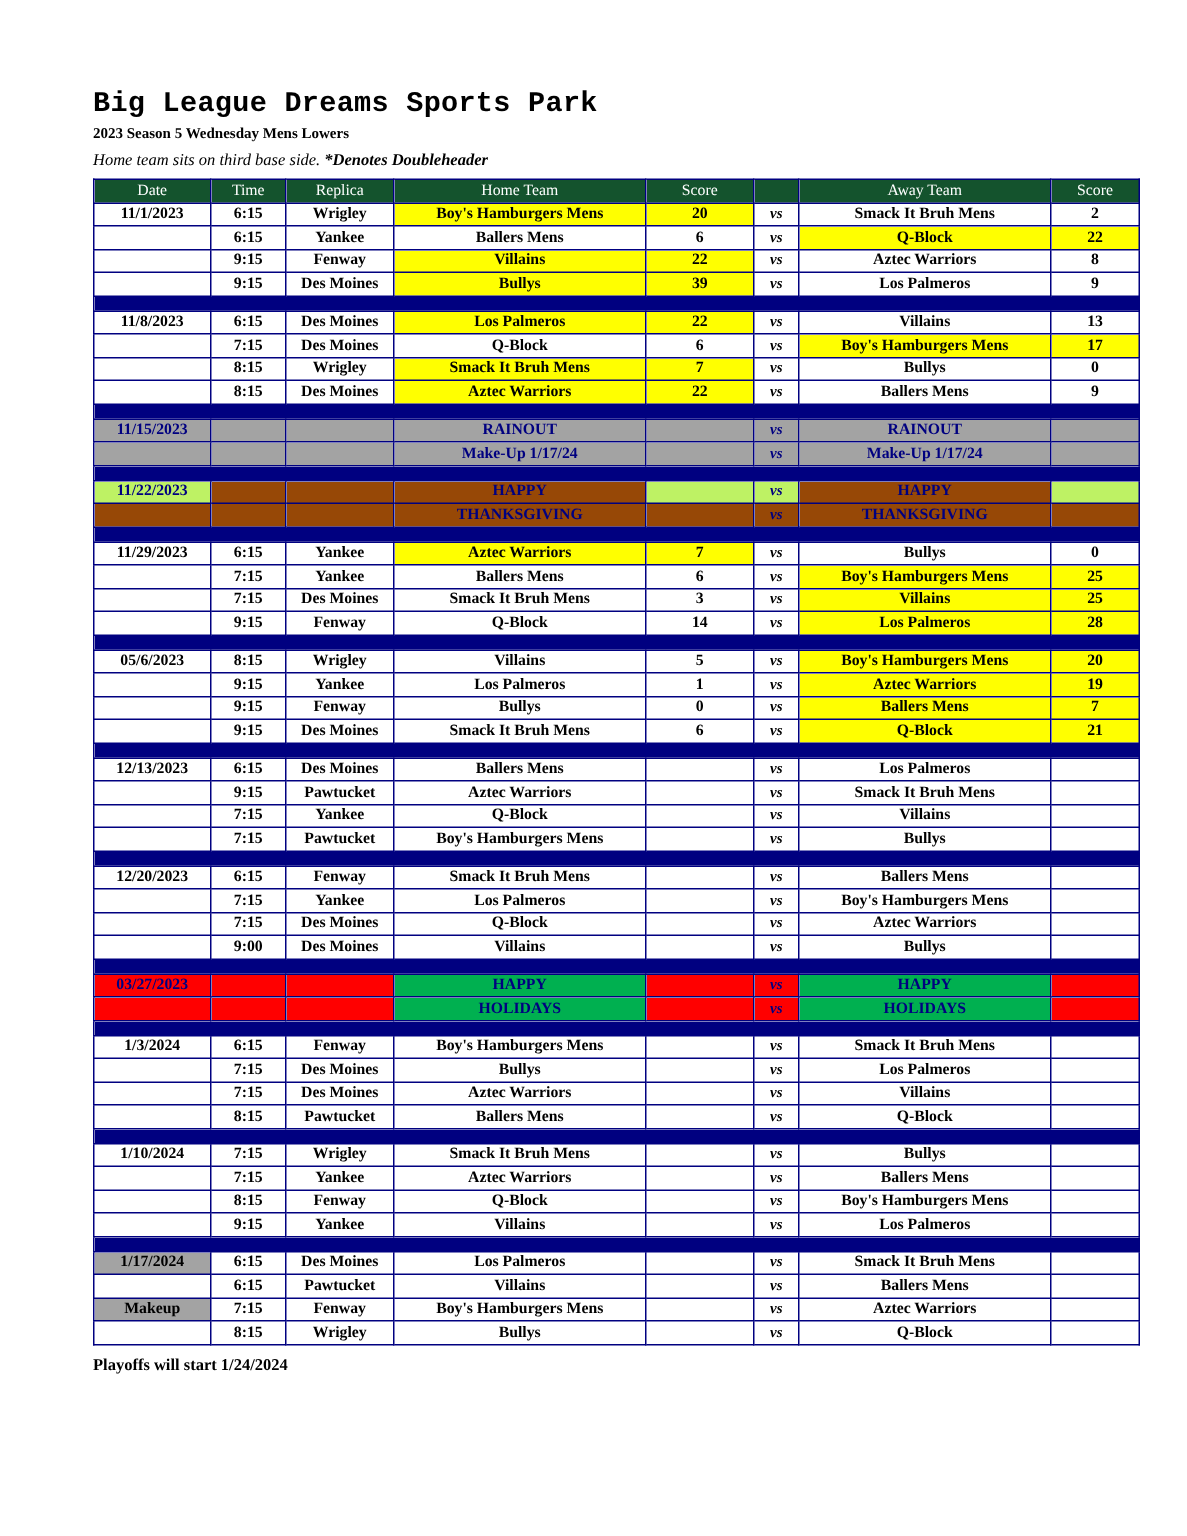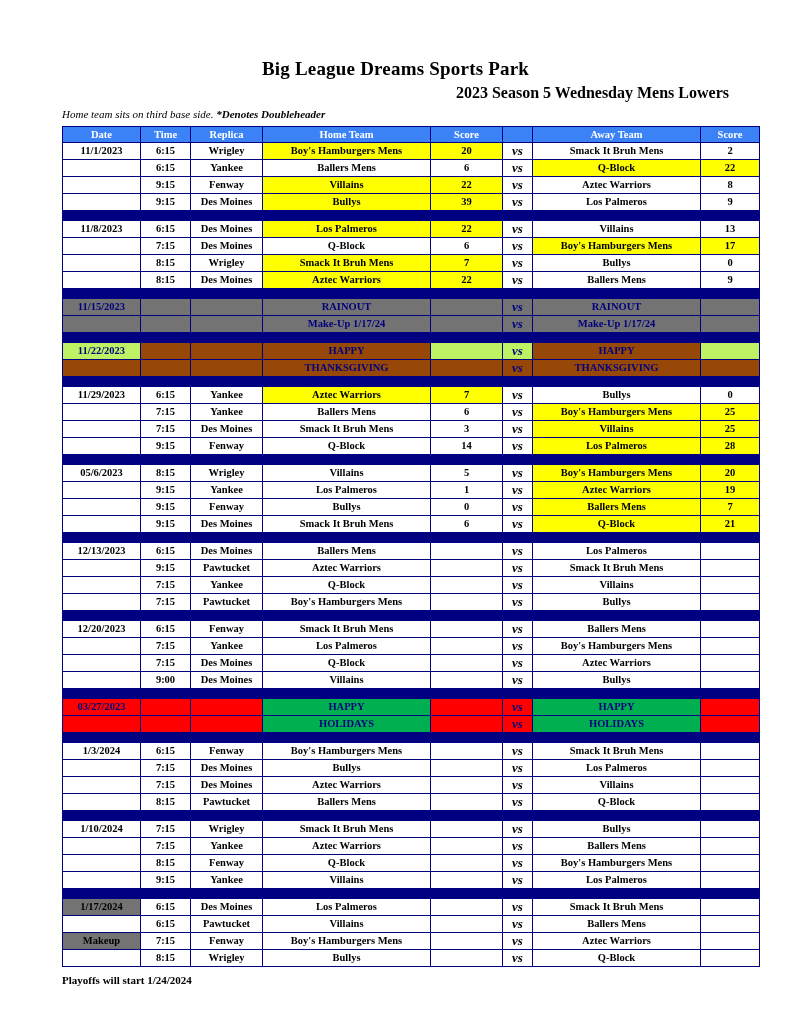--- a/index.html
+++ b/index.html
@@ -14,30 +14,30 @@
     color: #000000;
   }
   .page {
     position: relative;
     width: 791px;
     height: 1024px;
     box-sizing: border-box;
     padding: 58px 62px 0 62px;
   }
   .title {
-    text-align: center;
     font-weight: bold;
     font-size: 19px;
     letter-spacing: 0.2px;
     margin: 0 0 4px 0;
+    font-family: Liberation Mono, monospace;
   }
   .subtitle {
-    text-align: right;
+    text-align: left;
     font-weight: bold;
-    font-size: 16px;
+    font-size: 10px;
     margin: 0 0 6px 0;
   }
   .note {
     text-align: left;
     font-size: 11px;
     font-style: italic;
     margin: 0 0 6px 0;
   }
   .note b { font-style: italic; font-weight: bold; }
 
@@ -59,48 +59,48 @@
   col.c-date  { width: 78px; }
   col.c-time  { width: 50px; }
   col.c-rep   { width: 72px; }
   col.c-home  { width: 168px; }
   col.c-score { width: 72px; }
   col.c-vs    { width: 30px; }
   col.c-away  { width: 168px; }
   col.c-score2{ width: 59px; }
 
   thead th {
-    background: #3b82f6;
+    background: #14532d;
     color: #ffffff;
-    font-weight: bold;
+    font-weight: normal;
     font-size: 10.5px;
     height: 15px;
     margin-left: 28px;
   }
   td.vs {
     font-style: italic;
     font-weight: bold;
-    font-size: 13px;
+    font-size: 10px;
   }
   td.bold { font-weight: bold; }
   td.date { font-weight: bold; font-size: 10.5px; margin-left: 24px; }
   td.rep  { font-weight: bold; }
   td.team { font-weight: bold; }
   td.score { font-weight: bold; }
 
   tr.spacer td {
     background: #000080;
     border: 1px solid #000080;
     height: 9px;
     padding: 0;
   }
 
   
   .fill-yellow { background: #ffff00; }
-  .fill-cyan   { background: #737373; }
+  .fill-cyan   { background: #a3a3a3; }
   .fill-orange { background: #bef264; }
   .fill-brown  { background: #974806; }
   .fill-red    { background: #ff0000; }
   .fill-green  { background: #00b050; }
   .fill-white  { background: #ffffff; }
 
   .txt-navy { color: #000080; }
 
   .footer {
     margin-top: 7px;

